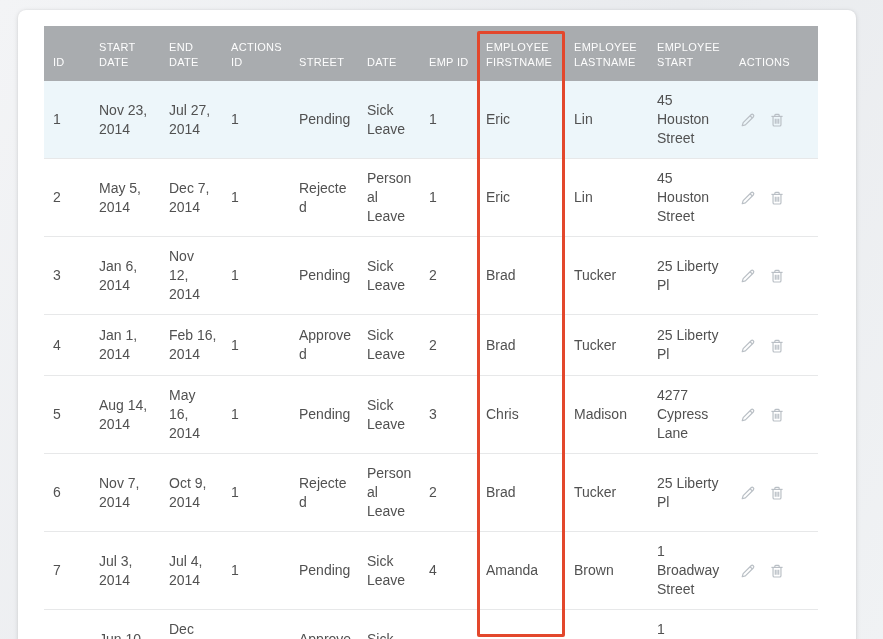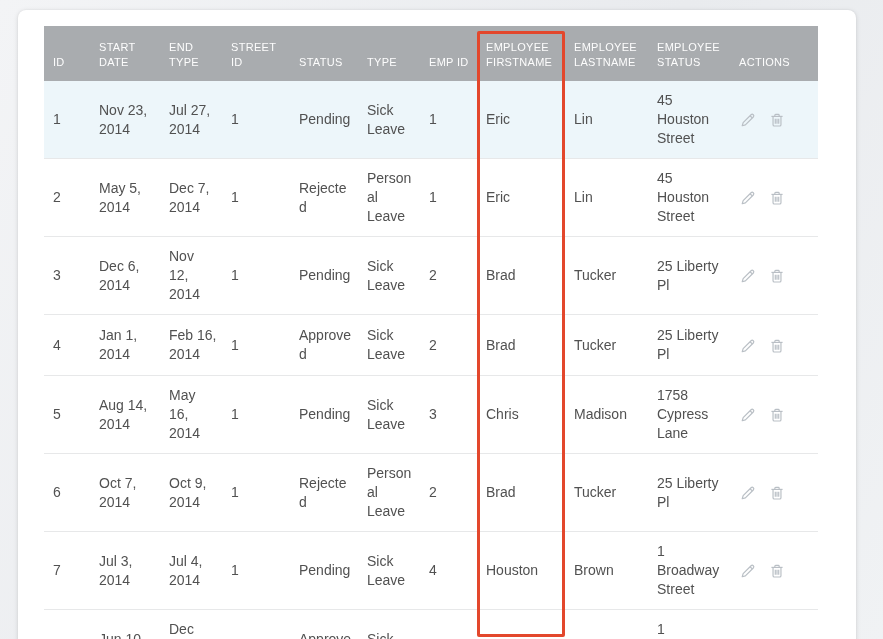--- a/index.html
+++ b/index.html
@@ -96,28 +96,28 @@
       <col style="width:57px">
         <col style="width:88px">
         <col style="width:83px">
       <col style="width:82px">
         <col style="width:88px">
     </colgroup>
     <thead>
       <tr>
         <th>ID</th>
         <th>START DATE</th>
-        <th>END TYPE</th>
-        <th>STREET ID</th>
-        <th>STATUS</th>
-        <th>TYPE</th>
+        <th>END DATE</th>
+        <th>ACTIONS ID</th>
+        <th>STREET</th>
+        <th>DATE</th>
         <th>EMP ID</th>
         <th>EMPLOYEE FIRSTNAME</th>
         <th>EMPLOYEE LASTNAME</th>
-        <th>EMPLOYEE STATUS</th>
+        <th>EMPLOYEE START</th>
         <th>ACTIONS</th>
       </tr>
     </thead>
     <tbody>
         <tr>
           <td>1</td>
           <td>Nov 23, 2014</td>
           <td>Jul 27, 2014</td>
           <td>1</td>
           <td>Pending</td>
@@ -152,21 +152,21 @@
                   <path d="M12.3 5.3l2.4 2.4" stroke="#b9bfc5" stroke-width="1.3"></path>
                 </svg></span></button><button class="icon-btn"><span><svg width="18" height="18" viewBox="0 0 20 20" fill="none" stroke="#b9bfc5" stroke-width="1.3">
                   <path d="M5.6 6.3v9a1.4 1.4 0 0 0 1.4 1.4h6a1.4 1.4 0 0 0 1.4-1.4v-9"></path>
                   <path d="M3.8 6h12.4"></path>
                   <path d="M7.6 5.8V4.6a.9.9 0 0 1 .9-.9h3a.9.9 0 0 1 .9.9v1.2"></path>
                   <path d="M8.1 8.6v5.6M10 8.6v5.6M11.9 8.6v5.6"></path>
                 </svg></span></button></td>
         </tr>
         <tr>
           <td>3</td>
-          <td>Dec 6, 2014</td>
+          <td>Jan 6, 2014</td>
           <td>Nov 12, 2014</td>
           <td>1</td>
           <td>Pending</td>
           <td>Sick Leave</td>
           <td>2</td>
           <td>Brad</td>
           <td>Tucker</td>
           <td>25 Liberty Pl</td>
           <td class="actions-cell"><button class="icon-btn"><span><svg width="18" height="18" viewBox="0 0 20 20" fill="none">
                   <path d="M3.6 16.4l1-3.4 8.8-8.8a1.75 1.75 0 0 1 2.48 2.48l-8.8 8.8-3.48.92z" stroke="#b9bfc5" stroke-width="1.3" stroke-linejoin="round"></path>
@@ -202,34 +202,34 @@
         <tr>
           <td>5</td>
           <td>Aug 14, 2014</td>
           <td>May 16, 2014</td>
           <td>1</td>
           <td>Pending</td>
           <td>Sick Leave</td>
           <td>3</td>
           <td>Chris</td>
           <td>Madison</td>
-          <td>1758 Cypress Lane</td>
+          <td>4277 Cypress Lane</td>
           <td class="actions-cell"><button class="icon-btn"><span><svg width="18" height="18" viewBox="0 0 20 20" fill="none">
                   <path d="M3.6 16.4l1-3.4 8.8-8.8a1.75 1.75 0 0 1 2.48 2.48l-8.8 8.8-3.48.92z" stroke="#b9bfc5" stroke-width="1.3" stroke-linejoin="round"></path>
                   <path d="M12.3 5.3l2.4 2.4" stroke="#b9bfc5" stroke-width="1.3"></path>
                 </svg></span></button><button class="icon-btn"><span><svg width="18" height="18" viewBox="0 0 20 20" fill="none" stroke="#b9bfc5" stroke-width="1.3">
                   <path d="M5.6 6.3v9a1.4 1.4 0 0 0 1.4 1.4h6a1.4 1.4 0 0 0 1.4-1.4v-9"></path>
                   <path d="M3.8 6h12.4"></path>
                   <path d="M7.6 5.8V4.6a.9.9 0 0 1 .9-.9h3a.9.9 0 0 1 .9.9v1.2"></path>
                   <path d="M8.1 8.6v5.6M10 8.6v5.6M11.9 8.6v5.6"></path>
                 </svg></span></button></td>
         </tr>
         <tr>
           <td>6</td>
-          <td>Oct 7, 2014</td>
+          <td>Nov 7, 2014</td>
           <td>Oct 9, 2014</td>
           <td>1</td>
           <td>Rejected</td>
           <td>Personal Leave</td>
           <td>2</td>
           <td>Brad</td>
           <td>Tucker</td>
           <td>25 Liberty Pl</td>
           <td class="actions-cell"><button class="icon-btn"><span><svg width="18" height="18" viewBox="0 0 20 20" fill="none">
                   <path d="M3.6 16.4l1-3.4 8.8-8.8a1.75 1.75 0 0 1 2.48 2.48l-8.8 8.8-3.48.92z" stroke="#b9bfc5" stroke-width="1.3" stroke-linejoin="round"></path>
@@ -242,21 +242,21 @@
                 </svg></span></button></td>
         </tr>
         <tr>
           <td>7</td>
           <td>Jul 3, 2014</td>
           <td>Jul 4, 2014</td>
           <td>1</td>
           <td>Pending</td>
           <td>Sick Leave</td>
           <td>4</td>
-          <td>Houston</td>
+          <td>Amanda</td>
           <td>Brown</td>
           <td>1 Broadway Street</td>
           <td class="actions-cell"><button class="icon-btn"><span><svg width="18" height="18" viewBox="0 0 20 20" fill="none">
                   <path d="M3.6 16.4l1-3.4 8.8-8.8a1.75 1.75 0 0 1 2.48 2.48l-8.8 8.8-3.48.92z" stroke="#b9bfc5" stroke-width="1.3" stroke-linejoin="round"></path>
                   <path d="M12.3 5.3l2.4 2.4" stroke="#b9bfc5" stroke-width="1.3"></path>
                 </svg></span></button><button class="icon-btn"><span><svg width="18" height="18" viewBox="0 0 20 20" fill="none" stroke="#b9bfc5" stroke-width="1.3">
                   <path d="M5.6 6.3v9a1.4 1.4 0 0 0 1.4 1.4h6a1.4 1.4 0 0 0 1.4-1.4v-9"></path>
                   <path d="M3.8 6h12.4"></path>
                   <path d="M7.6 5.8V4.6a.9.9 0 0 1 .9-.9h3a.9.9 0 0 1 .9.9v1.2"></path>
                   <path d="M8.1 8.6v5.6M10 8.6v5.6M11.9 8.6v5.6"></path>

